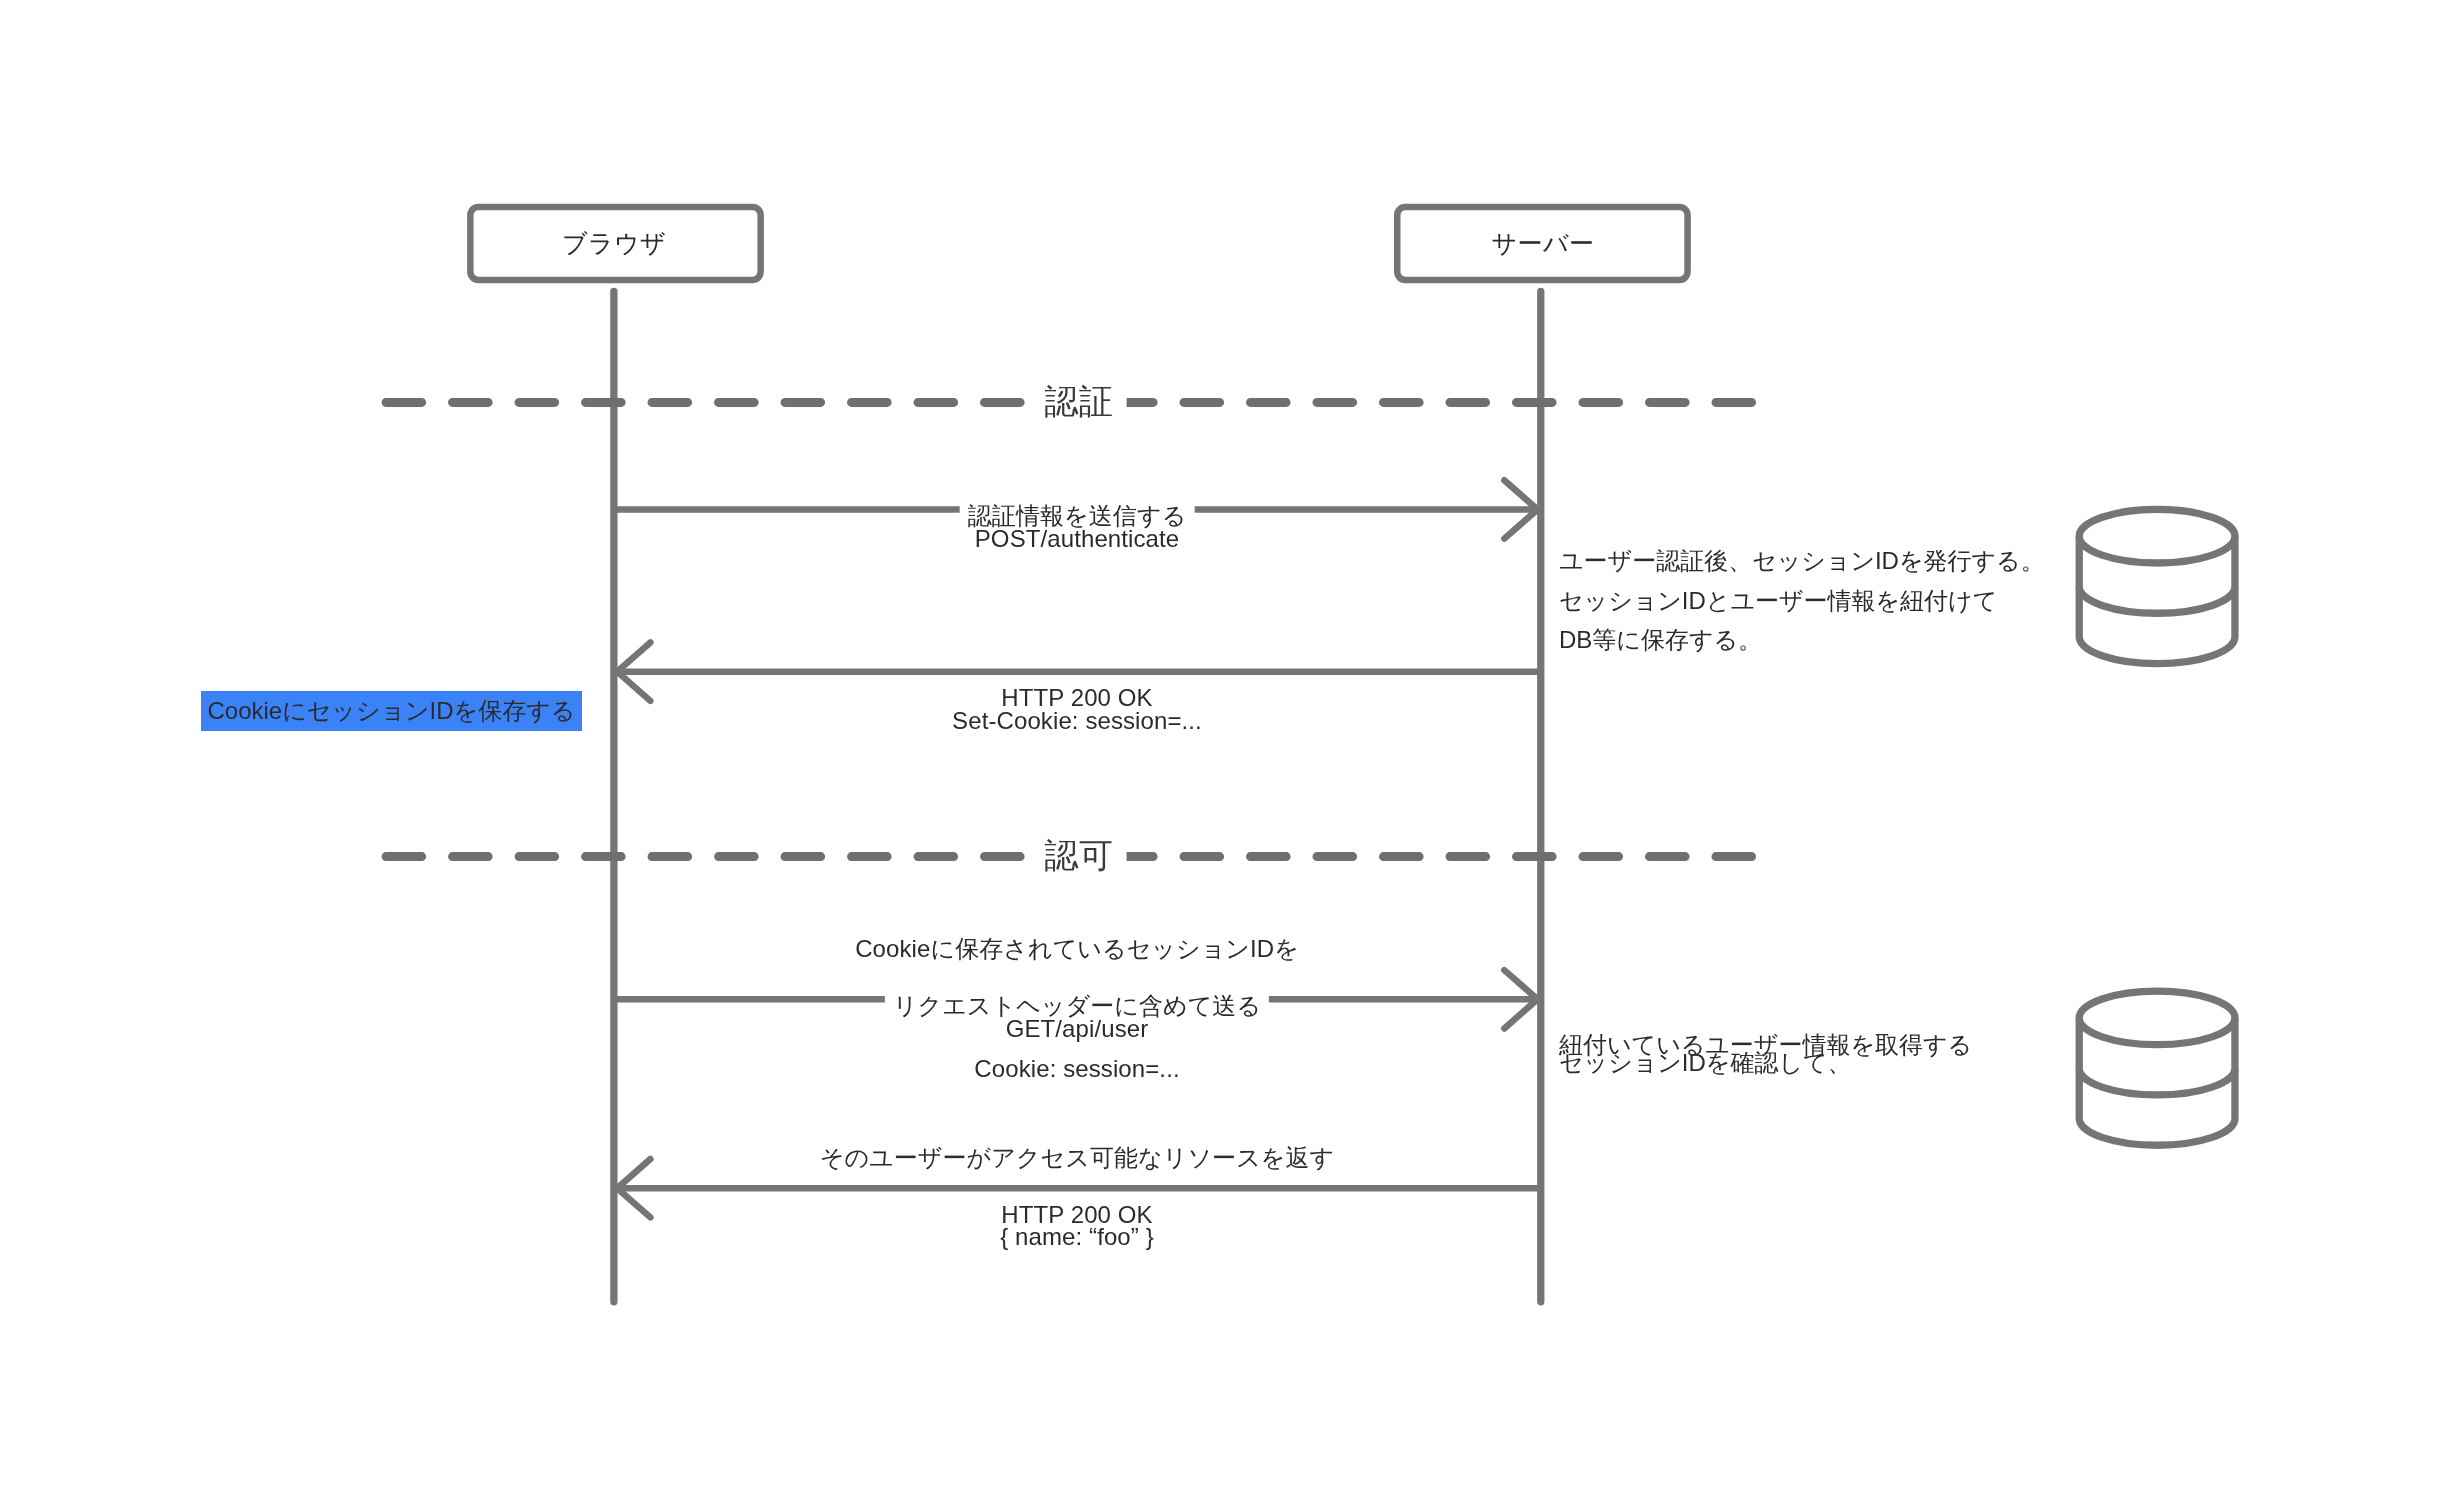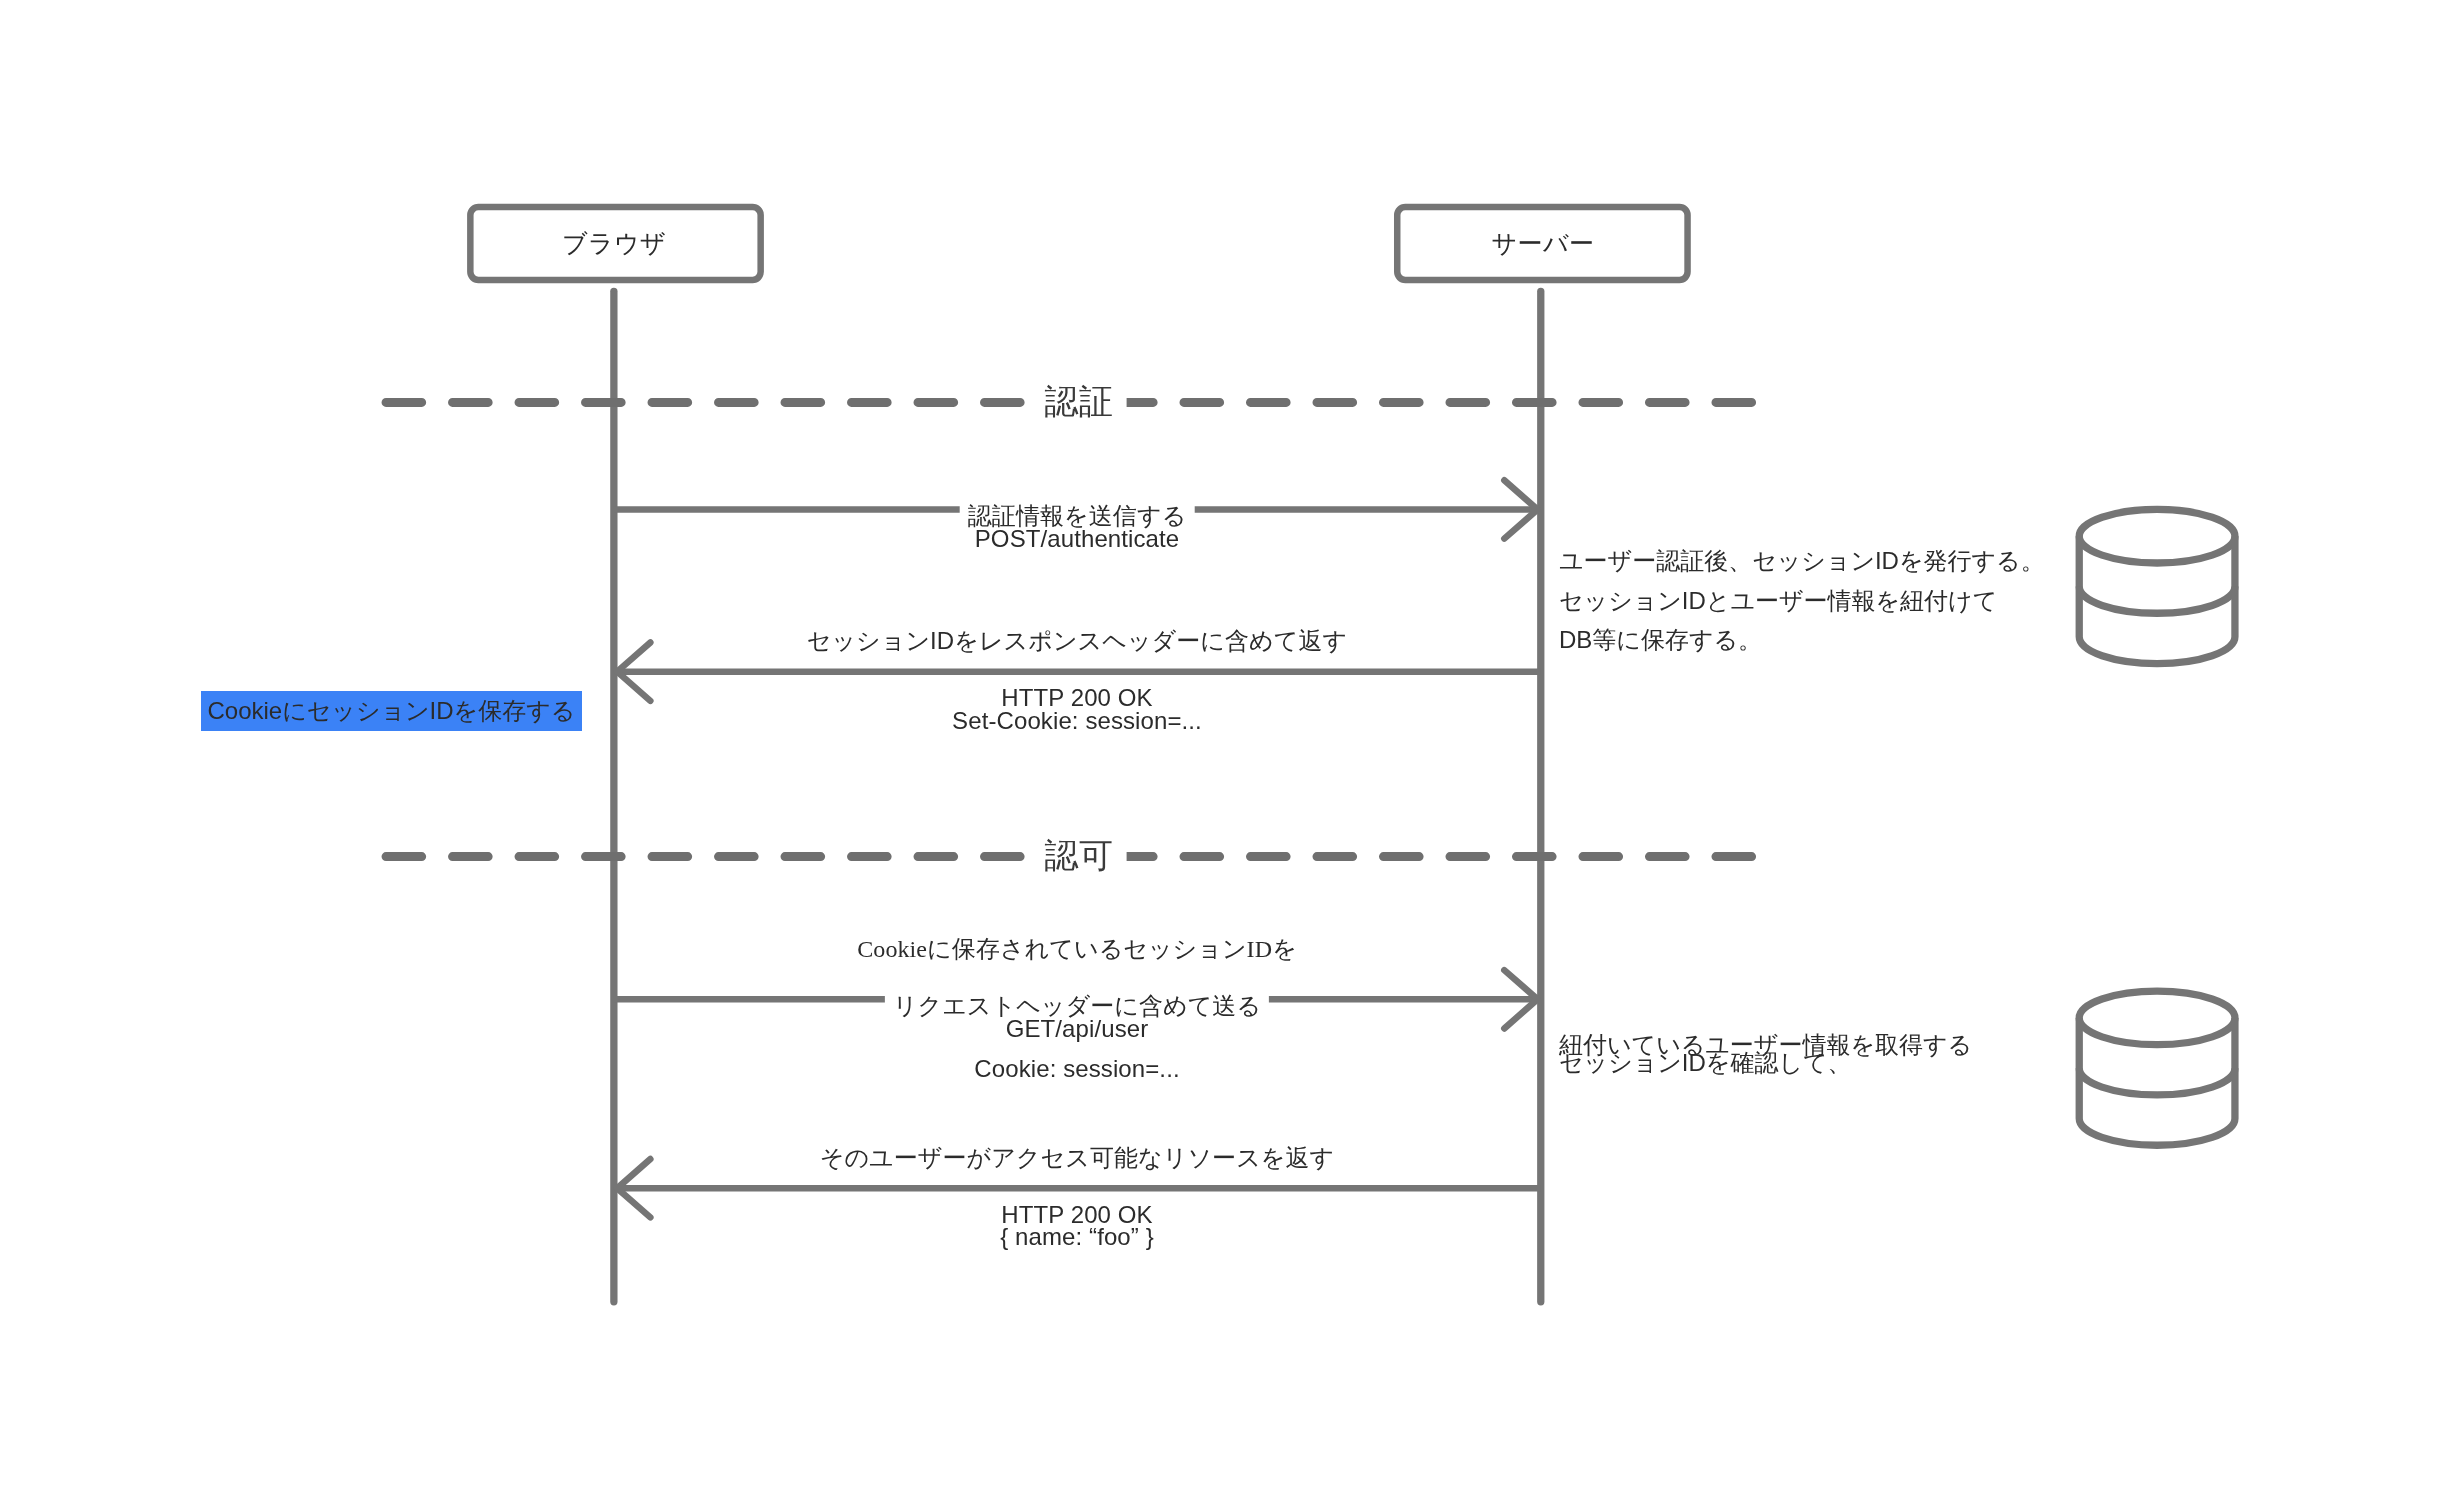--- a/index.html
+++ b/index.html
@@ -115,25 +115,24 @@
 
   <div class="participant-label" style="left:614px; top:243px;">ブラウザ</div>
   <div class="participant-label" style="left:1543px; top:243px;">サーバー</div>
 
   <div class="divider-label" style="left:1079px; top:402px;">認証</div>
   <div class="divider-label" style="left:1079px; top:856px;">認可</div>
 
   <div class="txt centered on-line" style="left:1077px; top:479px;">認証情報を送信する</div>
   <div class="txt centered" style="left:1077px; top:519px;">POST/authenticate</div>
 
-  <div class="txt centered" style="left:1077px; top:621px;">セッションIDをレスポンスヘッダーに含めて返す</div>
   <div class="txt centered on-line" style="left:1077px; top:661px;">HTTP 200 OK</div>
   <div class="txt centered" style="left:1077px; top:701px;">Set-Cookie: session=...</div>
 
-  <div class="txt centered" style="left:1077px; top:929px;font-family:Liberation Serif, serif;">Cookieに保存されているセッションIDを</div>
+  <div class="txt centered" style="left:1077px; top:929px;">Cookieに保存されているセッションIDを</div>
   <div class="txt centered on-line" style="left:1077px; top:969px;">リクエストヘッダーに含めて送る</div>
   <div class="txt centered" style="left:1077px; top:1009px;">GET/api/user</div>
   <div class="txt centered" style="left:1077px; top:1049px;">Cookie: session=...</div>
 
   <div class="txt centered" style="left:1077px; top:1138px;">そのユーザーがアクセス可能なリソースを返す</div>
   <div class="txt centered on-line" style="left:1077px; top:1178px;">HTTP 200 OK</div>
   <div class="txt centered" style="left:1077px; top:1217px;">{ name: “foo” }</div>
 
   <div class="note-left" style="left:201px; top:691px; background:#3b82f6; padding:0 6.5px;">CookieにセッションIDを保存する</div>
 

